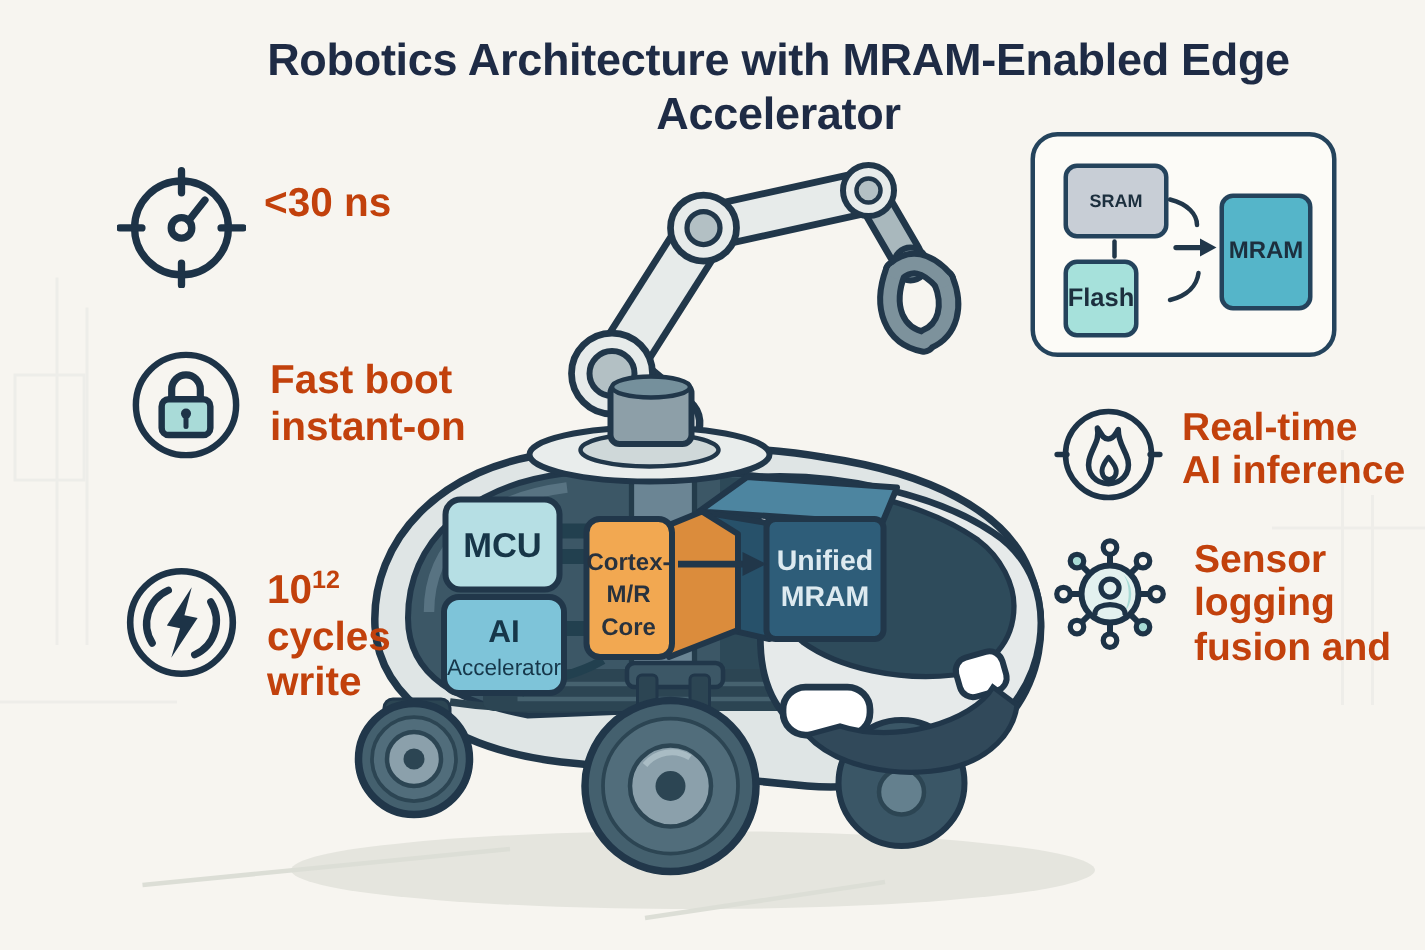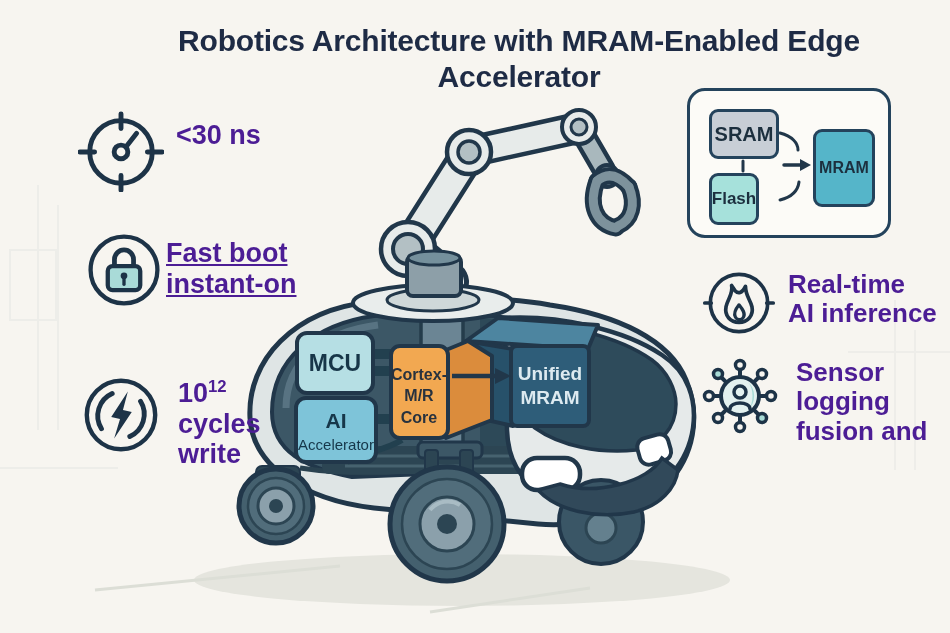--- a/index.html
+++ b/index.html
@@ -5,34 +5,34 @@
   html,body{margin:0;padding:0;background:#f7f5f0;}
   .stage{position:relative;width:950px;height:633px;background:#f7f5f0;overflow:hidden;
          font-family:"Liberation Sans",sans-serif;color:#25303c;}
   .stage svg{display:block;}
   #scene{position:absolute;left:0;top:0;}
 
   .title{position:absolute;top:23px;left:0;width:950px;text-align:center;
          font-size:30px;font-weight:700;color:#1e2b45;line-height:1.2;letter-spacing:-0.2px;margin-left:44px;}
 
   .feature{position:absolute;display:flex;align-items:flex-start;}
-  .feature .txt{font-size:27px;font-weight:600;color:#4c1d95;line-height:1.13;margin-top:6px;}
+  .feature .txt{font-size:27px;font-weight:600;color:#c2410c;line-height:1.13;margin-top:6px;}
   .feature .txt sup{font-size:0.62em;}
   .f-lat{left:78px;top:106px;}   .f-lat .txt{margin-left:12px;margin-top:14px;}
-  .f-boot{left:82px;top:228px;}  .f-boot .txt{margin-top:10px;text-decoration:underline;}
+  .f-boot{left:82px;top:228px;}  .f-boot .txt{margin-left:14px;margin-top:10px;}
   .f-cyc{left:78px;top:372px;}   .f-cyc .txt{margin-left:14px;margin-top:6px;}
   .f-inf{left:702px;top:266px;}  .f-inf .txt{margin-left:12px;margin-top:4px;font-size:26px;}
   .f-sen{left:696px;top:352px;}  .f-sen .txt{margin-left:12px;margin-top:6px;font-size:26px;}
 
   .memdiag{position:absolute;left:687px;top:88px;width:204px;height:150px;
            border:3px solid #24435c;border-radius:18px;background:#fcfbf7;box-sizing:border-box;}
   .membox{position:absolute;display:flex;align-items:center;justify-content:center;
           border:3px solid #24435c;border-radius:9px;box-sizing:border-box;
           font-weight:600;color:#1c2f3e;}
-  .sram{left:19px;top:18px;width:70px;height:50px;background:#c8ced6;font-size:20px;}
+  .sram{left:19px;top:18px;width:70px;height:50px;background:#c8ced6;font-size:12px;}
   .flash{left:19px;top:82px;width:50px;height:52px;background:#a6e1db;font-size:17px;}
   .mramb{left:123px;top:38px;width:62px;height:78px;background:#55b5c9;font-size:16px;}
   .memdiag svg{position:absolute;left:0;top:0;}
 </style>
 </head>
 <body>
 
 <div class="stage">
 
   <svg id="scene" width="950" height="633" viewBox="0 0 950 633">

